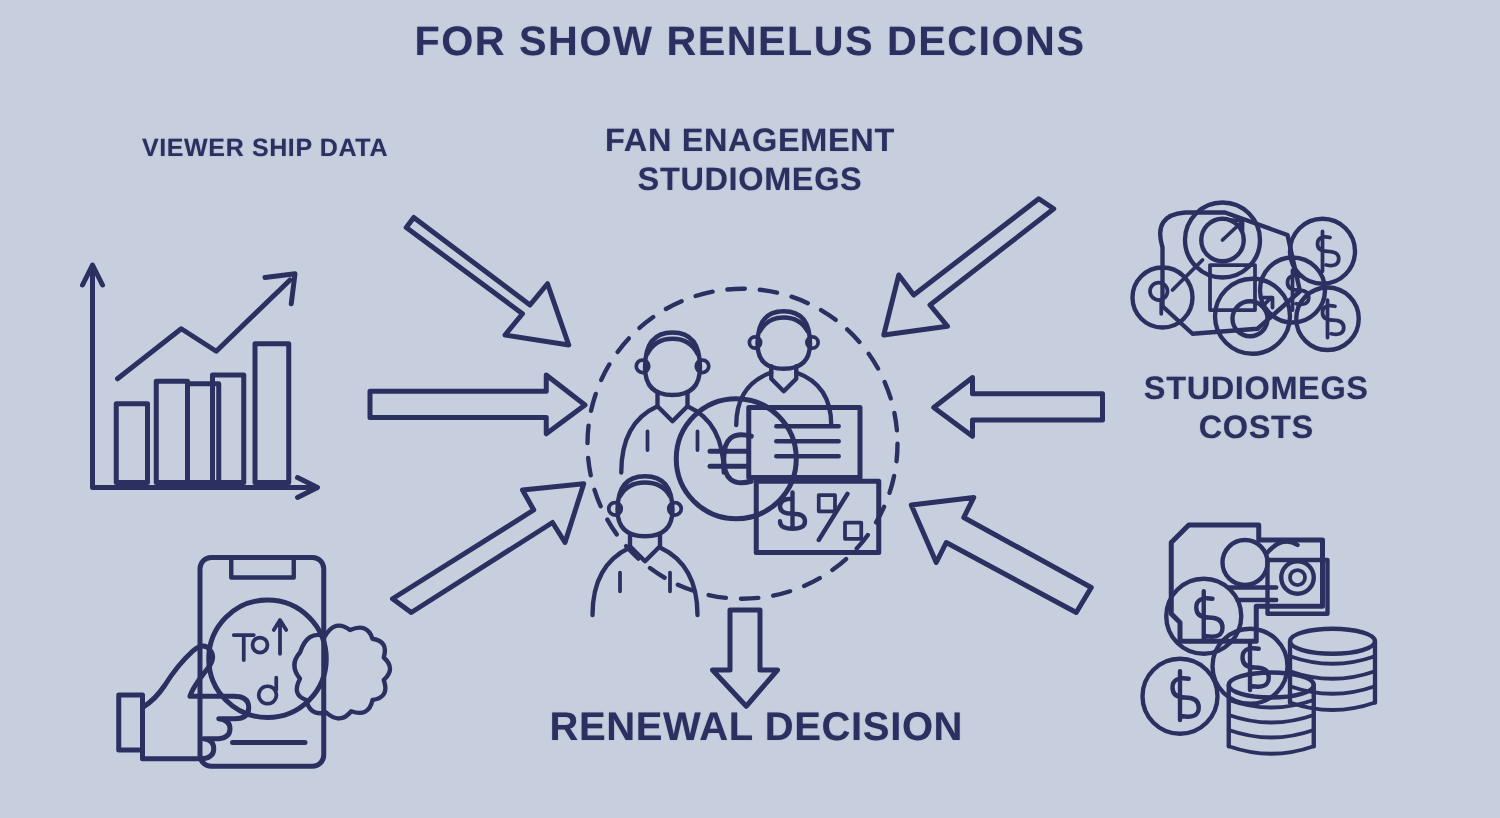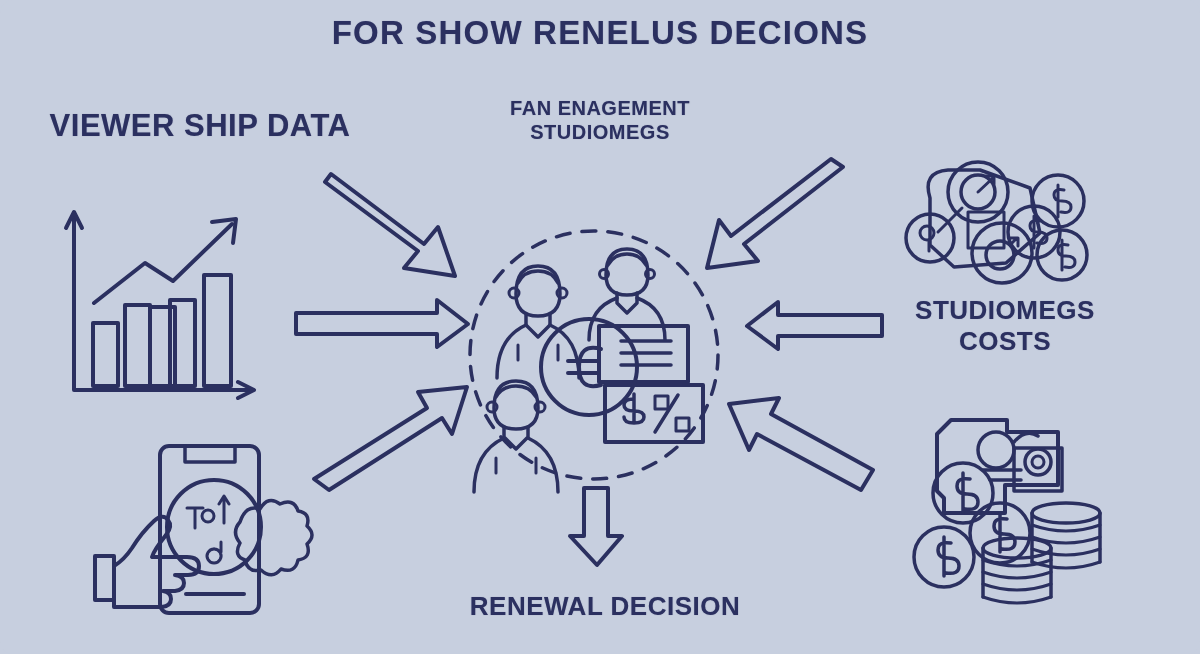--- a/index.html
+++ b/index.html
@@ -34,49 +34,49 @@
     text-shadow: 0 0 1px rgba(43,48,96,0.35);
   }
   #title-text {
     left: 0;
     top: 14px;
     width: 1200px;
     font-size: 33px;
     letter-spacing: 1.2px;
   }
   #label-viewership {
-    left: 20px;
+    left: 32px;
     top: 108px;
     width: 360px;
-    font-size: 31px;
+    font-size: 20px;
   }
   #label-fan-engagement {
     left: 410px;
     top: 97px;
     width: 380px;
-    font-size: 20px;
+    font-size: 26px;
   }
   #label-production-costs-top {
     left: 800px;
     top: 110px;
     width: 380px;
     font-size: 26px;
     letter-spacing: 1px;
   }
   #label-production-costs-right {
     left: 870px;
     top: 295px;
     width: 270px;
     font-size: 26px;
   }
   #label-renewal-decision {
     left: 420px;
-    top: 591px;
+    top: 563px;
     width: 370px;
-    font-size: 26px;
+    font-size: 32px;
   }
 </style>
 </head>
 <body style="background: rgb(199, 207, 223);">
 
 <div id="canvas" style="width: 1200px; height: 654px; background: rgb(199, 207, 223); border-radius: 13px;">
 
   <svg class="svg-layer" viewBox="0 0 1200 654">
     <g fill="none" stroke="#2b3060" stroke-width="4" stroke-linecap="round" stroke-linejoin="round">
 

